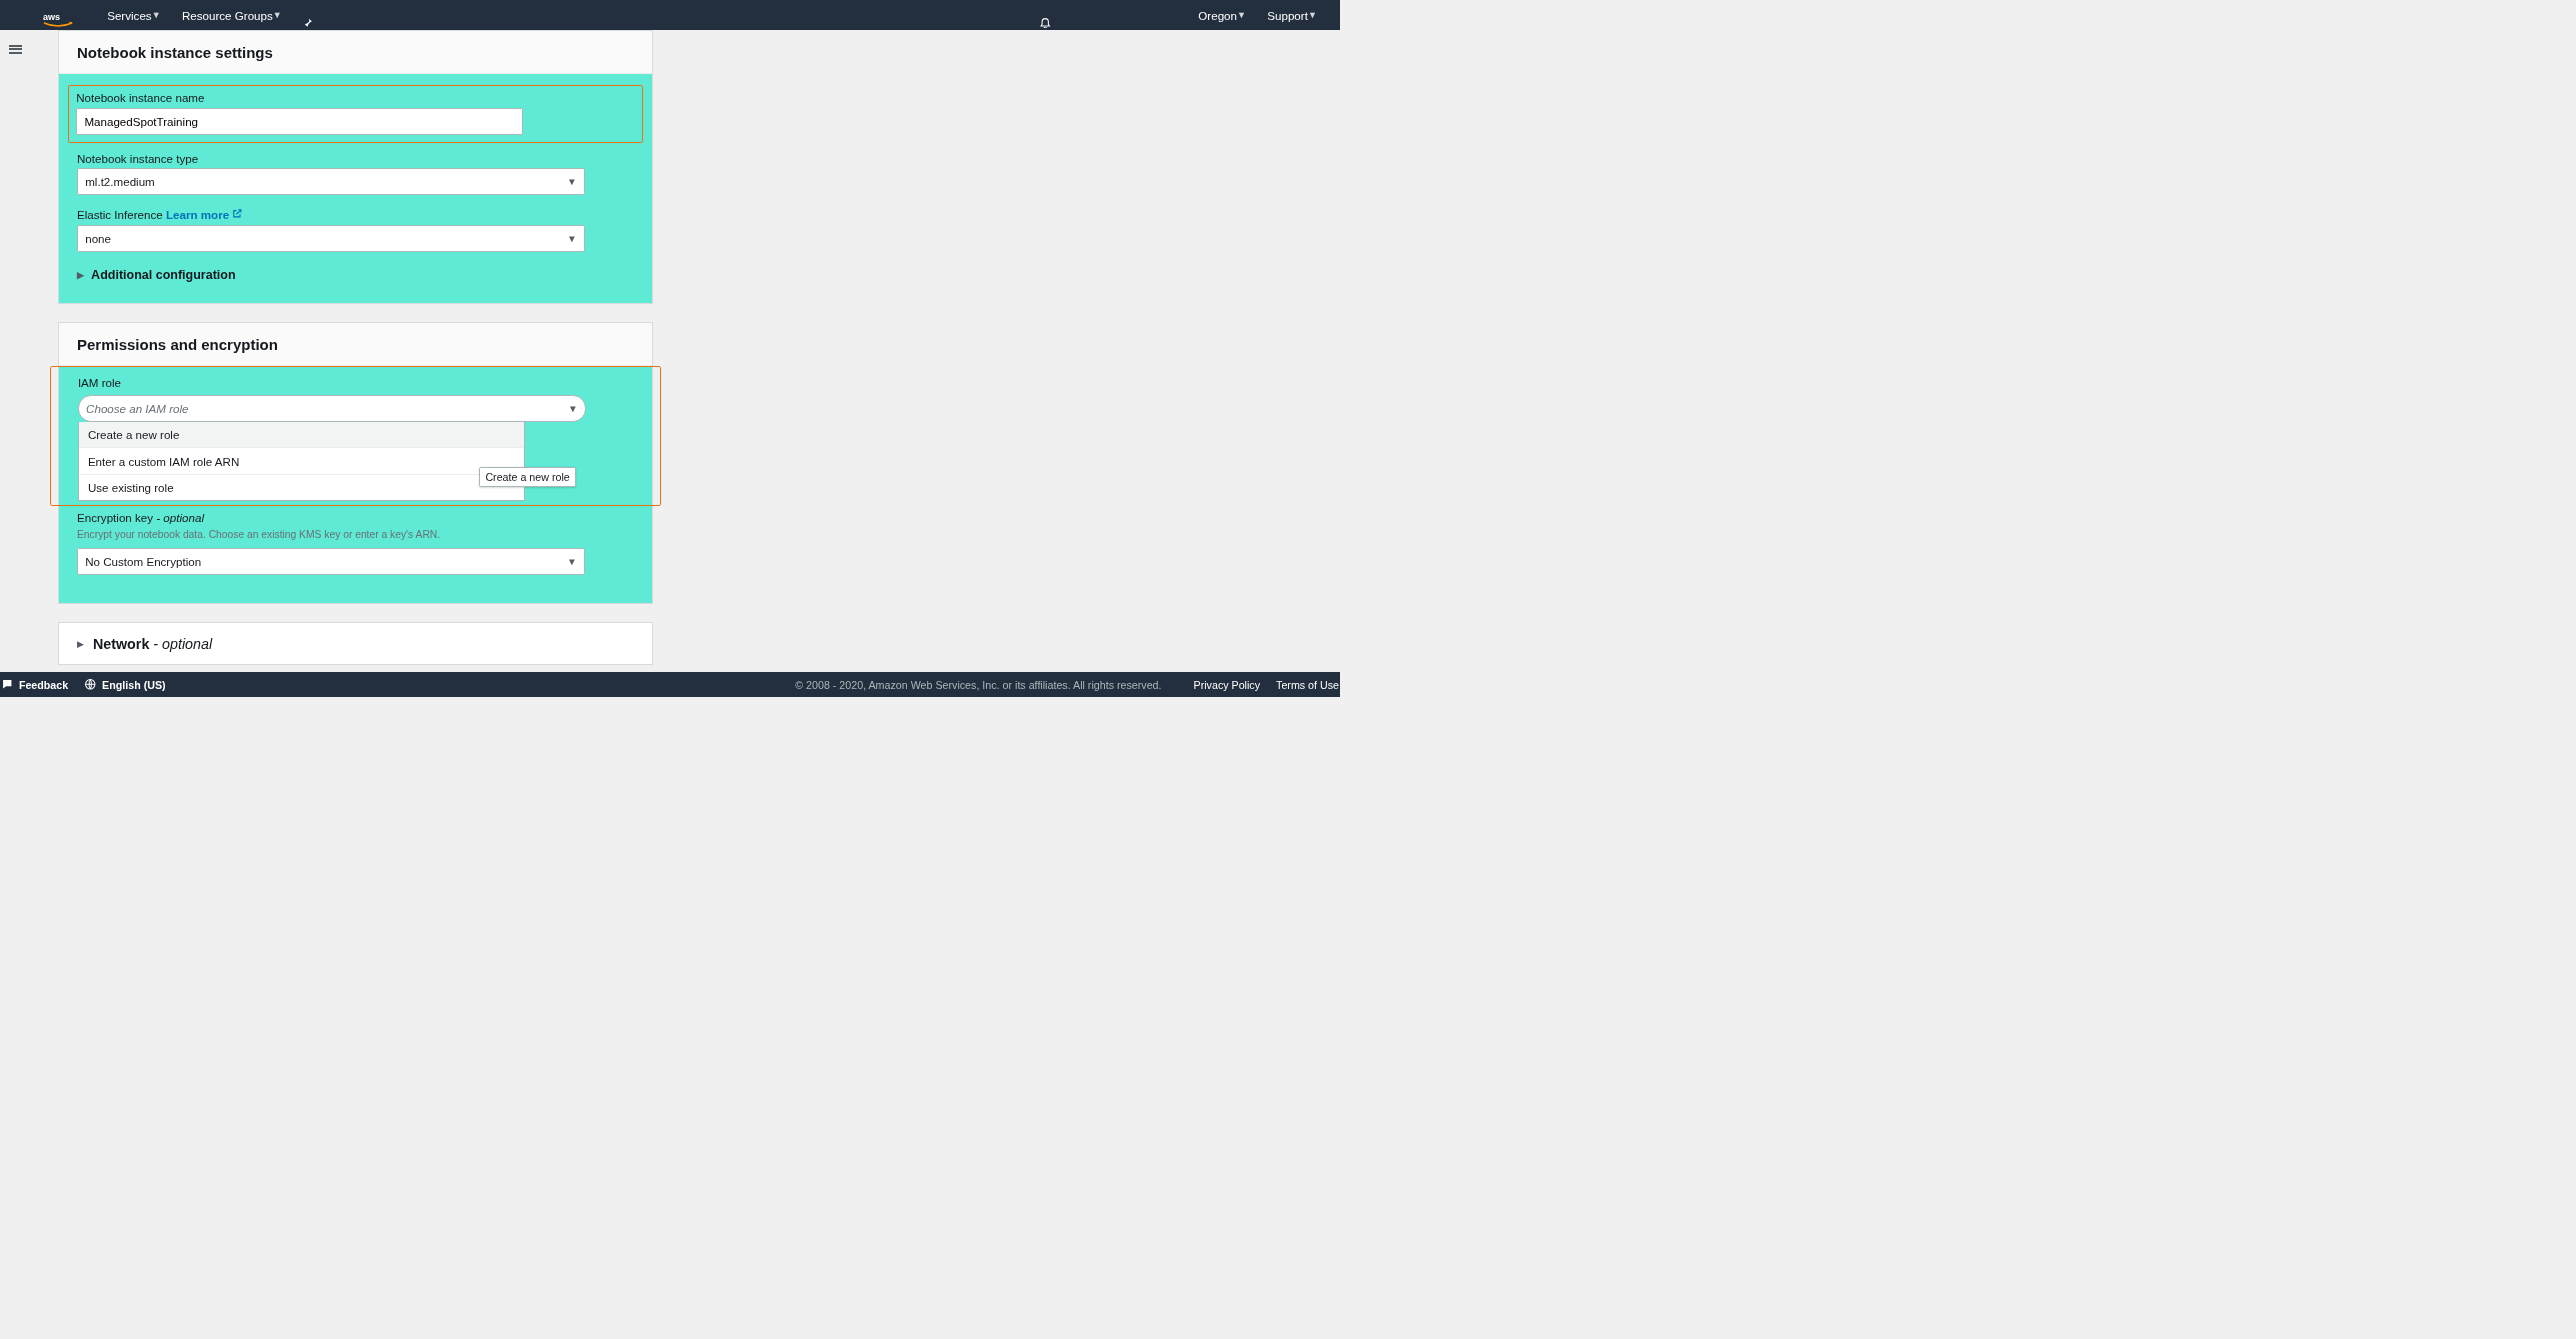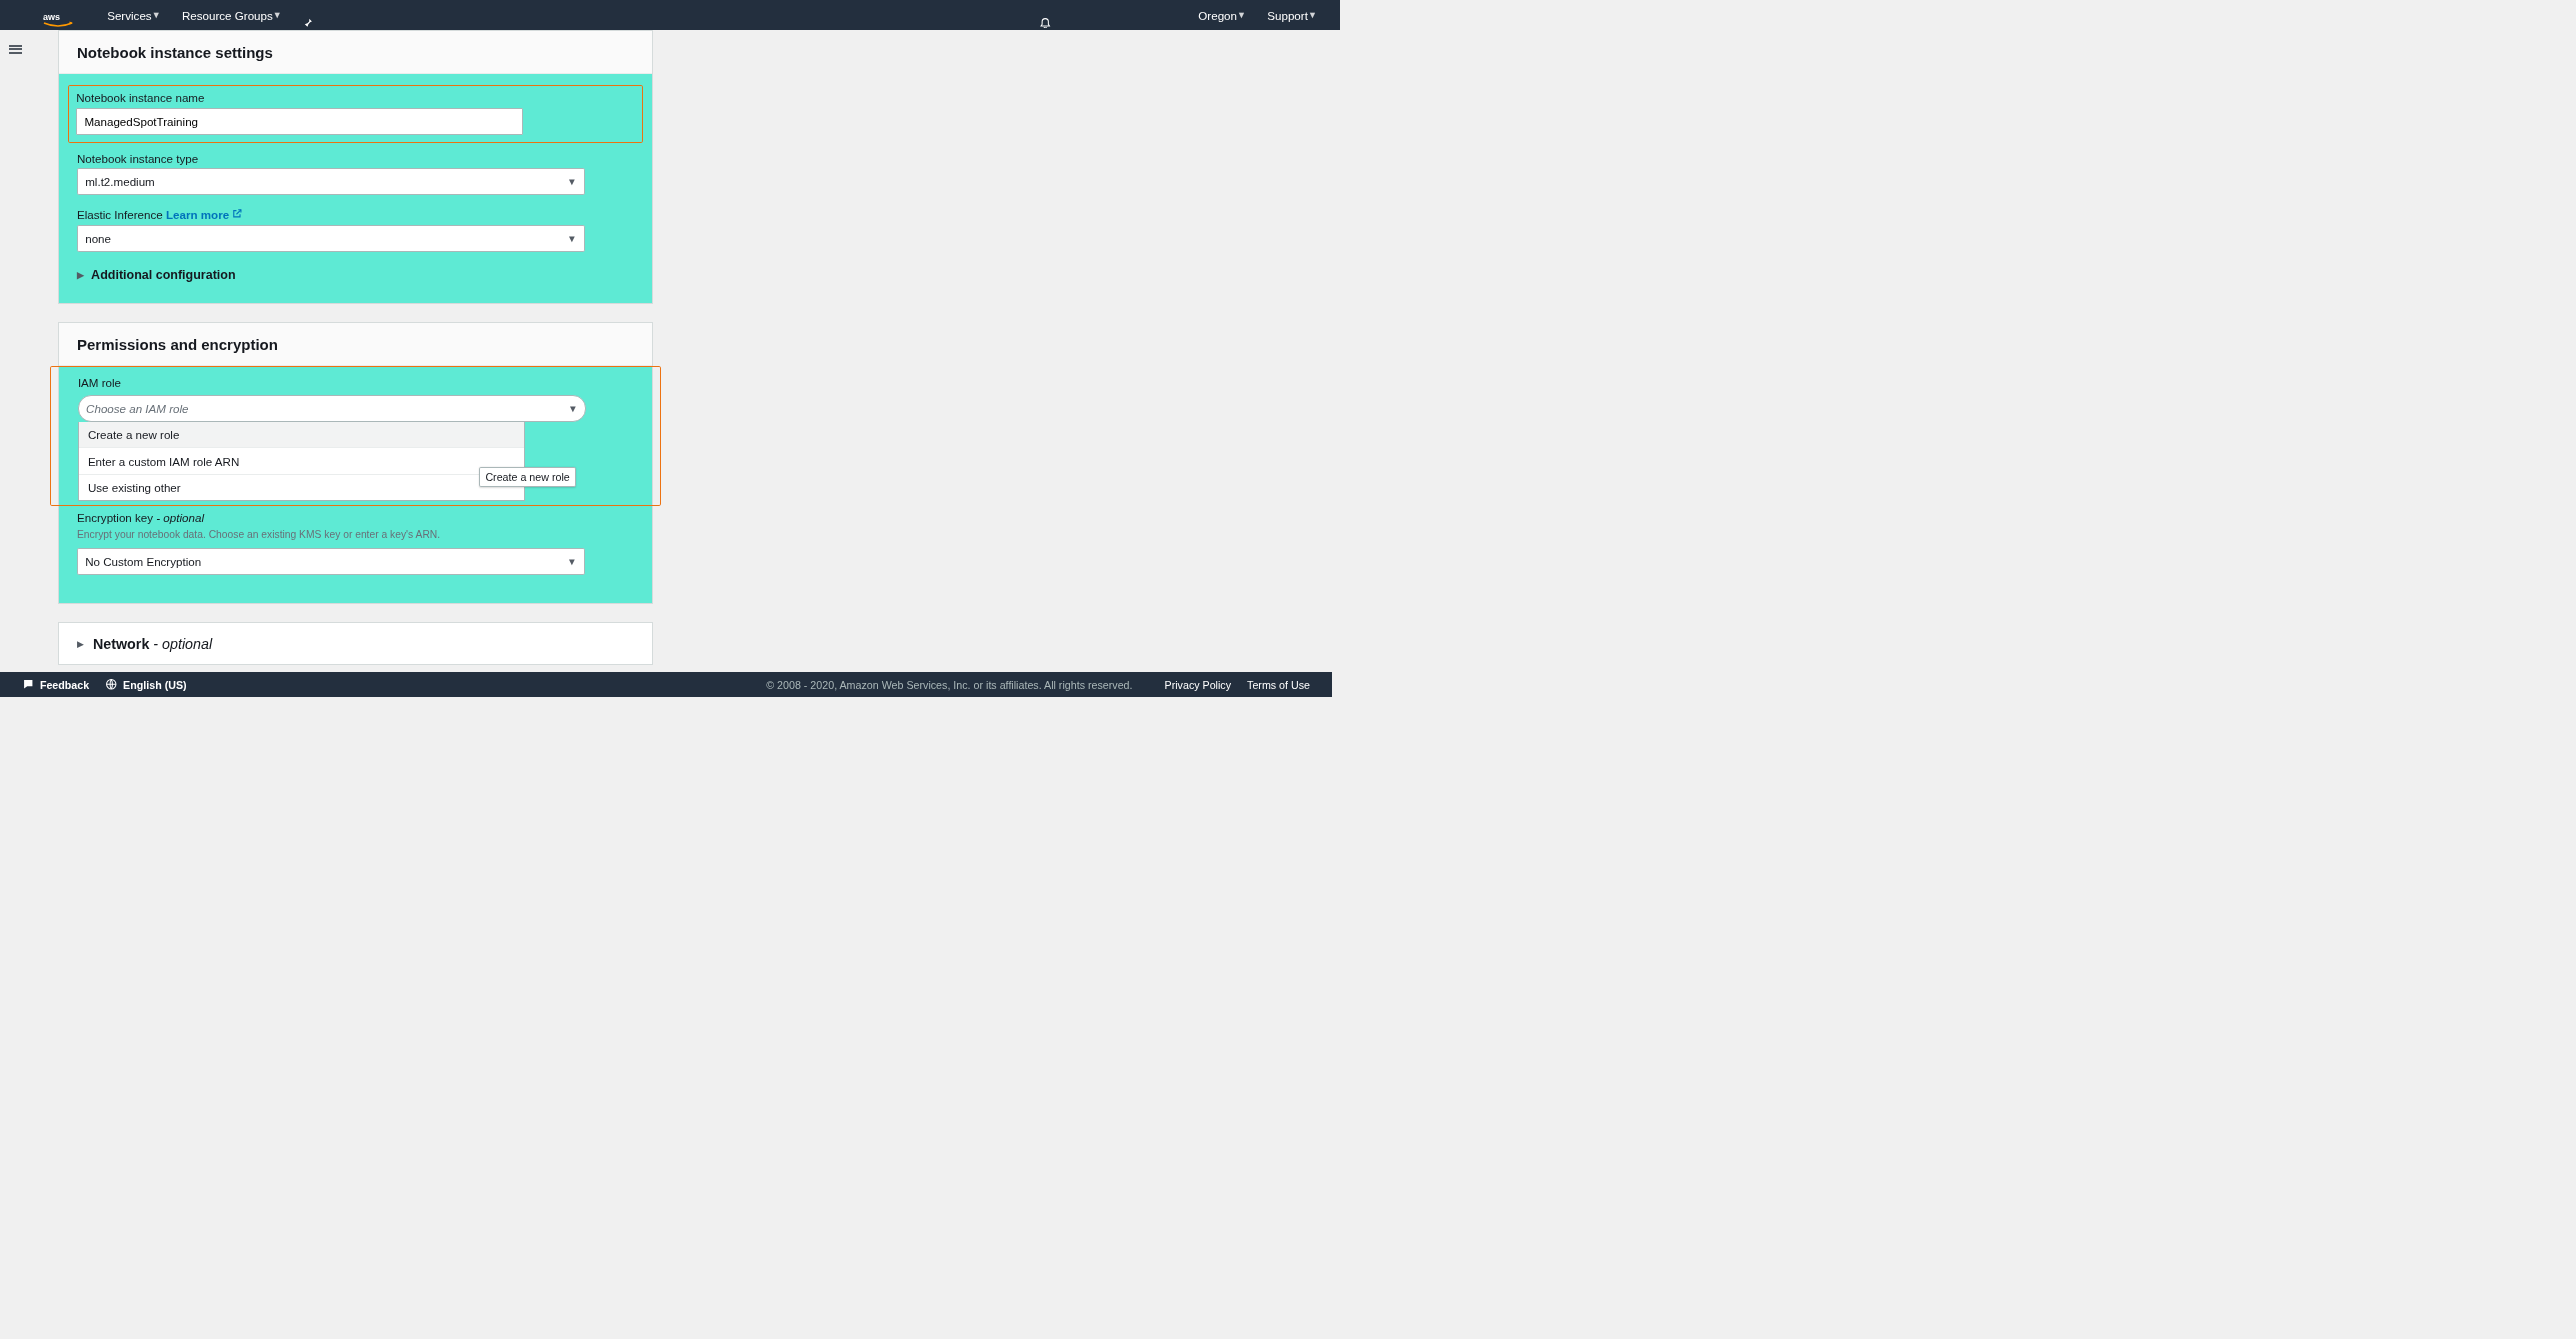--- a/index.html
+++ b/index.html
@@ -137,26 +137,26 @@
     background:#fff;
     border:0.9px solid #aab7b8;
     border-radius:1.8px;
     padding:2.7px 5.4px;
     font-size:10.7px;
     box-shadow:0 0.9px 1.8px rgba(0,0,0,.15);
     color:#16191f;
   }
   
   .footer {
-    position:absolute; bottom:0; left:0; right:8px;
+    position:absolute; bottom:0; left:0; right:0;
     height:25px;
     background:#232f3e;
     display:flex; align-items:center;
     color:#fff; font-size:10.7px;
-    padding: 0 22px;
+    padding: 0 1px;
   }
   .foot-item { display:flex; align-items:center; gap:5.4px; margin-right:16px; cursor:pointer;}
   .foot-spacer { flex:1;}
   .foot-copy { color:#aab7b8; margin-right:16px;}
   .foot-link { color:#fff; margin-left:16px; cursor:pointer;}
   .optional-text { font-style:italic; font-weight:400;}
 </style>
 </head>
 <body>
 
@@ -257,21 +257,21 @@
       <div class="highlight-box-iam">
         <div class="iam-inner">
           <div class="field-label" style="margin-top:3.6px;">IAM role</div>
           <div class="select-box" style="margin-top:5.4px;border-radius:13px;">
             <span class="select-placeholder">Choose an IAM role</span>
             <span class="sel-caret">▼</span>
           </div>
           <div class="dropdown-list">
             <div class="opt hover">Create a new role</div>
             <div class="opt">Enter a custom IAM role ARN</div>
-            <div class="opt">Use existing other</div>
+            <div class="opt">Use existing role</div>
           </div>
         </div>
         <div class="tooltip">Create a new role</div>
       </div>
 
       <div class="field-block" style="margin-top:5.4px;">
         <div class="field-label">
           <span>Encryption key</span><span class="optional-text"> - optional</span>
         </div>
         <div class="hint" style="margin-top:1.8px;">Encrypt your notebook data. Choose an existing KMS key or enter a key's ARN.</div>

